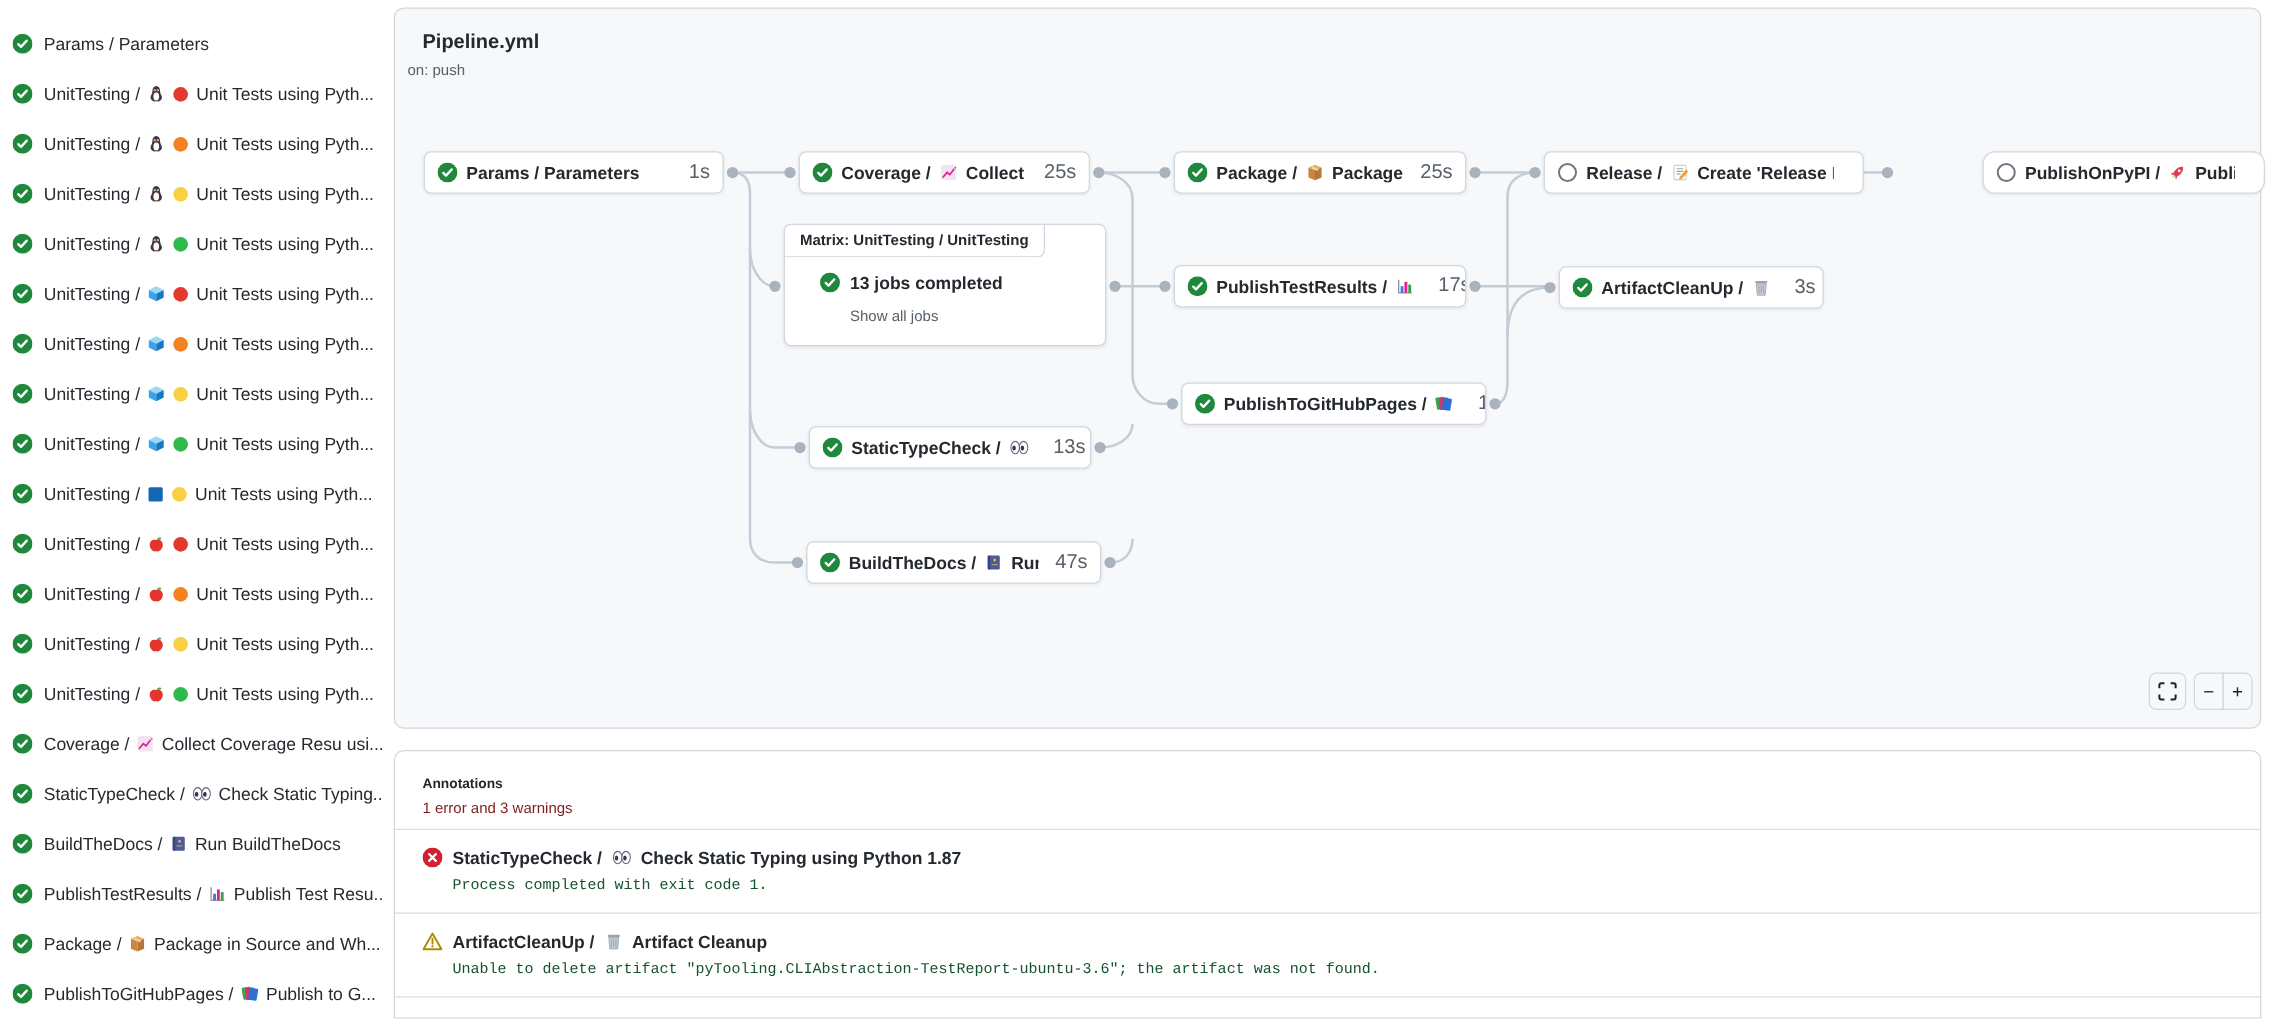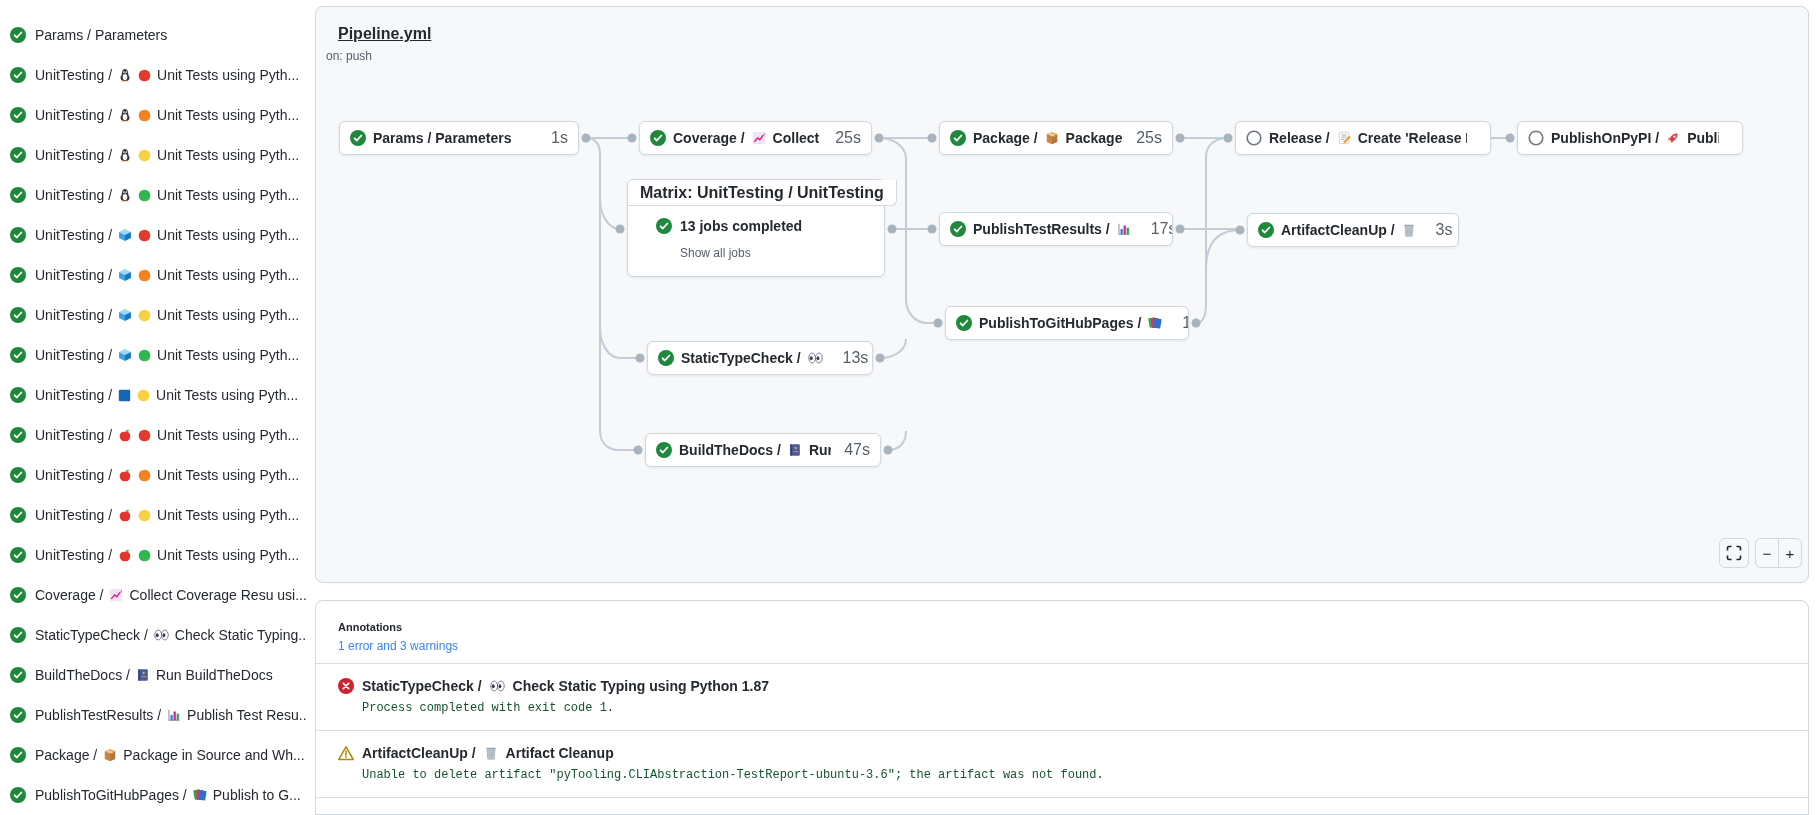--- a/index.html
+++ b/index.html
@@ -19,21 +19,21 @@
     padding-left:10px; font-size:14px; white-space:nowrap; overflow:hidden;
     cursor:pointer;
   }
   .side-item .seg { display:flex; align-items:center; gap:6px; white-space:nowrap; overflow:hidden; }
 
   
   .graph-card {
     position:absolute; left:315px; top:6px; width:1494px; height:577px;
     background:#f6f8fa; border:1px solid #d0d7de; border-radius:8px;
   }
-  .graph-title { position:absolute; left:22px; top:18px; font-size:16px; font-weight:700;text-decoration:underline; }
+  .graph-title { position:absolute; left:22px; top:18px; font-size:16px; font-weight:700; }
   .graph-trigger { position:absolute; left:10px; top:42px; font-size:12px; color:#57606a; }
   .edges { position:absolute; left:0; top:0; }
   .edges path { fill:none; stroke:#c5ccd6; stroke-width:2; }
   .edges circle { fill:#a9b3bd; }
 
   .node {
     position:absolute; height:34px; background:#fff;
     border:1px solid #d0d7de; border-radius:6px;
     box-shadow:0 1px 3px rgba(31,35,40,.08);
     display:flex; align-items:center; gap:7px; padding:0 10px;
@@ -46,21 +46,21 @@
   .matrix {
     position:absolute; left:311px; top:172px; width:258px; height:98px;
     background:#fff; border:1px solid #d0d7de; border-radius:6px;
     box-shadow:0 1px 3px rgba(31,35,40,.08);
   }
   .matrix-tab {
     position:absolute; left:0; top:0; height:26px; line-height:25px;
     padding:0 12px; background:#fff;
     border-right:1px solid #d0d7de; border-bottom:1px solid #d0d7de;
     border-radius:6px 0 6px 0;
-    font-size:16px; font-weight:600; white-space:nowrap;
+    font-size:12px; font-weight:600; white-space:nowrap;
   }
   .matrix-sum { position:absolute; left:28px; top:38px; display:flex; align-items:center; gap:8px; font-size:14px; font-weight:600; }
   .matrix-link { position:absolute; left:52px; top:66px; font-size:12px; color:#57606a; cursor:pointer; }
 
   .ctrl-fullscreen {
     position:absolute; left:1403px; top:531px; width:30px; height:30px;
     background:#f6f8fa; border:1px solid #d0d7de; border-radius:6px;
     display:flex; align-items:center; justify-content:center; cursor:pointer;
   }
   .ctrl-zoom { position:absolute; left:1439px; top:531px; display:flex; }
@@ -73,21 +73,21 @@
   .zbtn.plus  { border-radius:0 6px 6px 0; margin-left:-1px; }
 
   
   .ann-card {
     position:absolute; left:315px; top:600px; width:1494px; height:215px;
     background:#fff; border:1px solid #d0d7de; border-radius:8px 8px 0 0;
     overflow:hidden;
   }
   .ann-head { padding:20px 22px 10px; }
   .ann-title { font-size:11px; font-weight:700; }
-  .ann-summary { margin-top:6px; font-size:12px; color:#3b82f6; }
+  .ann-summary { margin-top:6px; font-size:12px; color:#7f1d1d; }
   .ann-item { border-top:1px solid #d8dee4; padding:14px 22px 15px; }
   .ann-item:last-child { border-bottom:1px solid #d8dee4; }
   .ann-item-title { display:flex; align-items:center; gap:8px; font-size:14px; font-weight:600; cursor:pointer; }
   .ann-item-msg {
     margin:7px 0 0 24px; font-size:12px; color:#14532d;
     font-family:"Liberation Mono","DejaVu Sans Mono",monospace;
     white-space:nowrap; overflow:hidden;
   }
 </style>
 </head>
@@ -649,21 +649,21 @@
         <span class="ic">
           <svg width="14" height="14" viewBox="0 0 16 16">
             <rect x="2.5" y="1.5" width="11" height="13" rx="1" fill="#fff" stroke="#c7ccd1"></rect>
             <path d="M5 4.5h6M5 7h6M5 9.5h3.5" stroke="#9aa4ae" stroke-width="1"></path>
             <path d="M8.2 11.8 13.6 5.6l1.6 1.4-5.4 6.2-2.2.6z" fill="#f6a623" stroke="#d98a0f" stroke-width=".5"></path>
           </svg>
         </span>
         <span class="nm">Create 'Release P...</span>
         <span class="dur"></span>
       </div>
-      <div class="node" style="left: 1201px; top: 114px; width: 226px;">
+      <div class="node" style="left: 1270px; top: 114px; width: 226px; border-radius: 10px;">
         <span class="ic">
           <svg width="16" height="16" viewBox="0 0 16 16">
             <circle cx="8" cy="8" r="6.8" fill="none" stroke="#6e7781" stroke-width="1.6"></circle>
           </svg>
         </span>
         <span>PublishOnPyPI /</span>
         <span class="ic">
           <svg width="14" height="14" viewBox="0 0 16 16">
             <g transform="rotate(45 8 8)">
               <path d="M8 .8c2 1.5 3 4 3 6.5 0 2-.5 3.6-1 4.6H6c-.5-1-1-2.6-1-4.6C5 4.8 6 2.3 8 .8z" fill="#e23b4e"></path>

